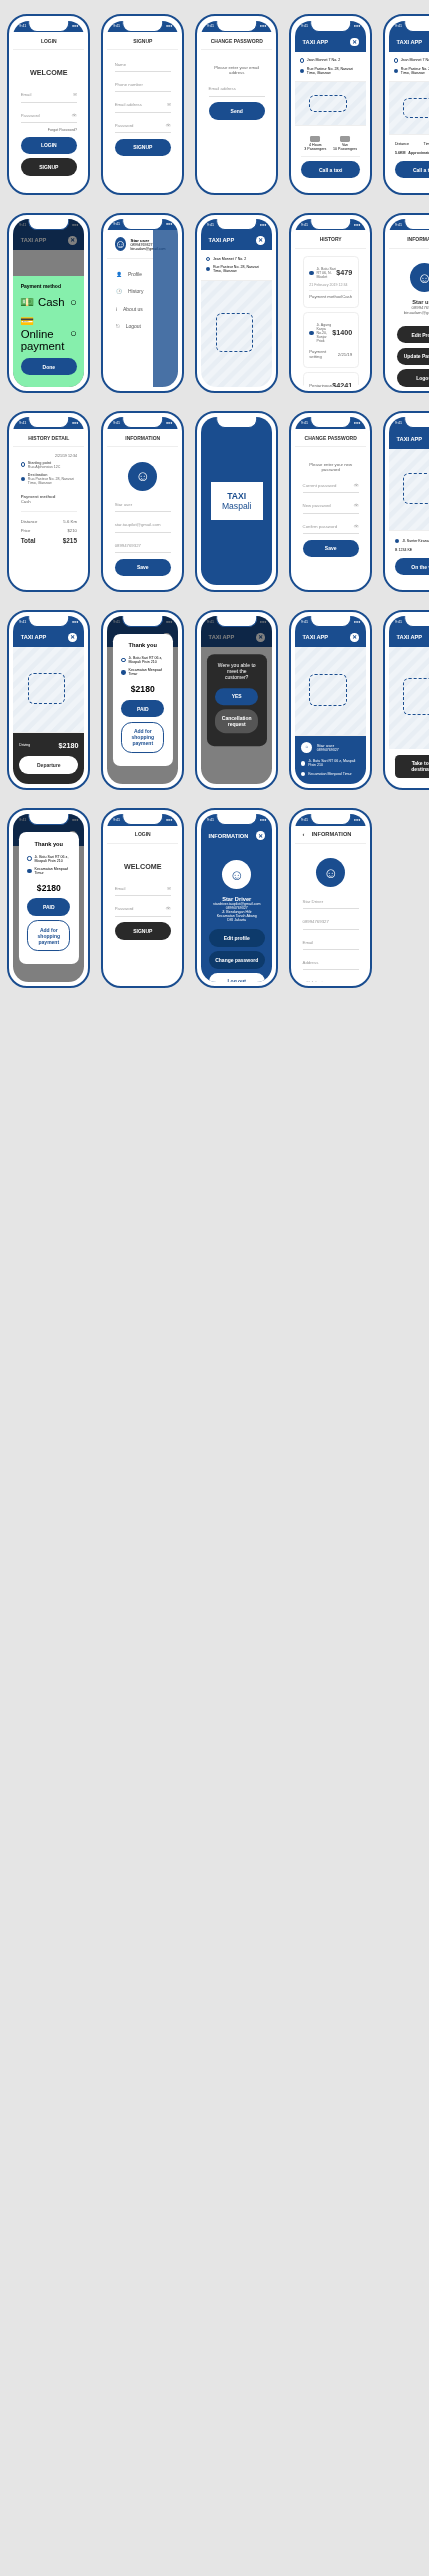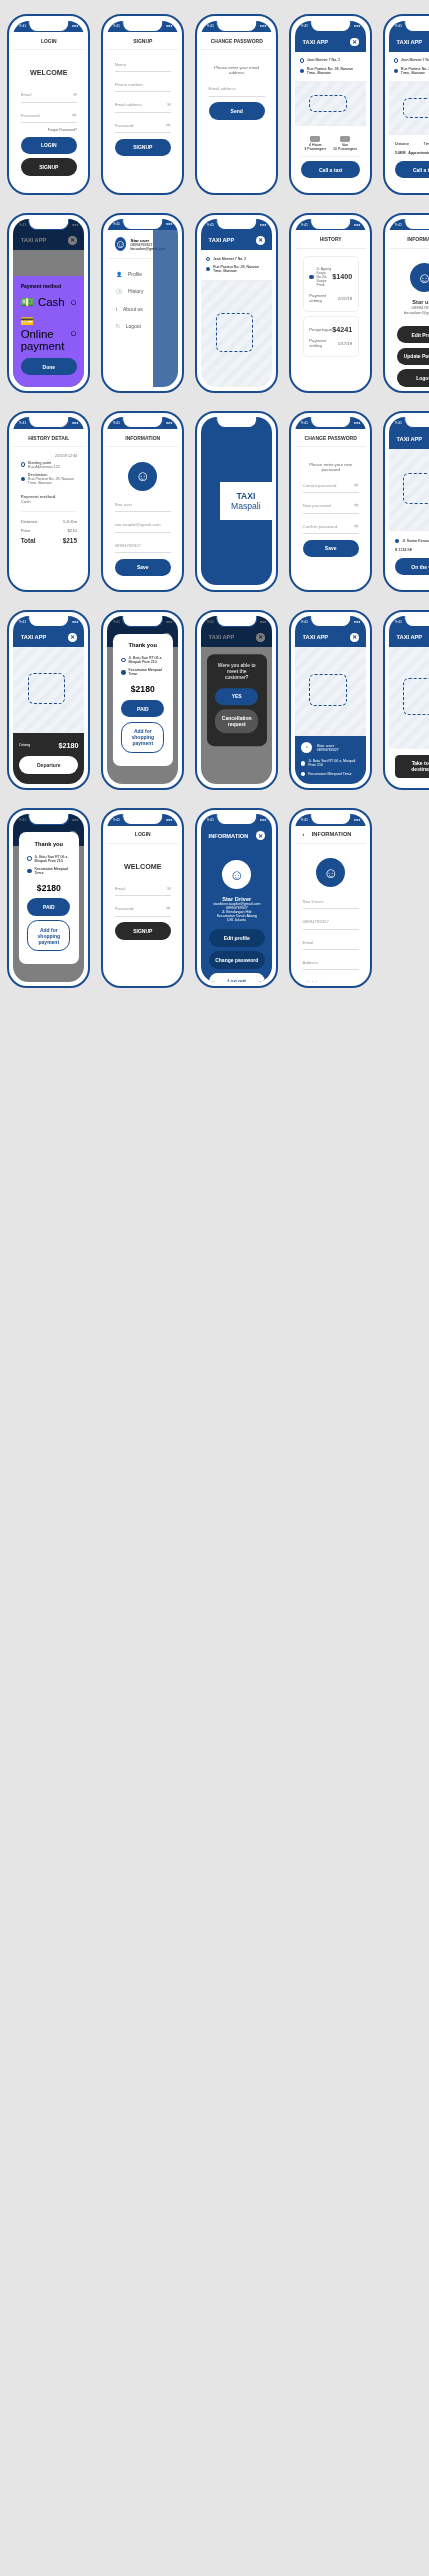--- a/index.html
+++ b/index.html
@@ -24,21 +24,21 @@
 .map::after{content:'';position:absolute;top:30%;left:20%;width:50%;height:35%;border:1.4px dashed #1a4d8f;border-radius:5.7px}
 .panel{background:#fff;padding:5.7px;font-size:3.6px;border-top:0.7px solid #eee}
 .panel-dark{background:#2a2a2a;color:#fff}
 .loc{display:flex;align-items:center;gap:2.9px;padding:2.1px 0;font-size:3.6px}
 .dot{width:4.3px;height:4.3px;border-radius:50%;background:#1a4d8f;flex-shrink:0}
 .dot-o{border:0.7px solid #1a4d8f;background:#fff}
 .card{background:#fff;border:0.7px solid #eee;border-radius:4.3px;padding:5.7px;margin-bottom:4.3px}
 .row{display:flex;justify-content:space-between;align-items:center;padding:2.1px 0}
 .price{font-size:7.2px;font-weight:bold;color:#333}
 .avatar{width:29px;height:29px;border-radius:50%;background:#1a4d8f;margin:7.2px auto;display:flex;align-items:center;justify-content:center;color:#fff;font-size:14.3px}
-.splash{background:#1a4d8f;display:flex;align-items:center;justify-content:flex-end;height:100%}
+.splash{background:#1a4d8f;display:flex;align-items:center;justify-content:center;height:100%}
 .logo{background:#fff;color:#1a4d8f;padding:8.6px 11.4px;font-size:8.6px;font-weight:bold;text-align:center;line-height:1.2}
 .vtype{display:flex;justify-content:space-around;padding:4.3px 0;border-bottom:0.7px solid #eee}
 .vt{text-align:center;font-size:3.6px}
 .vt-ic{width:10px;height:5.7px;background:#999;border-radius:1.4px;margin:0 auto 1.4px}
 .modal{position:absolute;top:50%;left:50%;transform:translate(-50%,-50%);background:#fff;border-radius:7.2px;padding:8.6px;width:85%;z-index:5}
 .overlay{position:absolute;inset:0;background:rgba(0,0,0,0.5)}
 .menu-list{padding:5.7px}
 .menu-item{display:flex;align-items:center;gap:5.7px;padding:5.7px 2.9px;font-size:5px;color:#555}
 .whead{background:#fff;padding:5.7px;text-align:center;font-size:5px;font-weight:bold;color:#333;border-bottom:0.7px solid #eee}
 </style>
@@ -189,21 +189,21 @@
       <div class="screen">
 <div class="status">
           <span>9:41</span>
           <span>●●●</span>
         </div>
 <div class="header">
           <span>TAXI APP</span>
           <span class="menu-ic">✕</span>
         </div>
 <div class="overlay"></div>
-<div style="position:absolute;bottom:0;left:0;right:0;background:#8b5cf6;padding:7.2px;z-index:5">
+<div style="position:absolute;bottom:0;left:0;right:0;background:#86efac;padding:7.2px;z-index:5">
 <div style="font-size:5px;font-weight:bold;margin-bottom:4.3px">Payment method</div>
 <div class="row">
             <span>💵 <span>Cash</span></span>
             <span>○</span>
           </div>
 <div class="row">
             <span>💳 <span>Online payment</span></span>
             <span>○</span>
           </div>
 <div class="btn btn-primary">Done</div>
@@ -264,20 +264,34 @@
     </div>
 
 <div class="phone">
       <div class="screen">
 <div class="status">
           <span>9:41</span>
           <span>●●●</span>
         </div>
 <div class="whead">HISTORY</div>
 <div class="content">
+<div class="card">
+<div class="row">
+              <div class="loc">
+                <span class="dot"></span>
+                <span>Ji. Batu Sari RT 06, N. Maskrt</span>
+              </div>
+              <span class="price">$479</span>
+            </div>
+<div style="font-size:3.6px;color:#999">21 February 2019 12:34</div>
+<div class="row" style="border-top:0.7px solid #eee;margin-top:2.9px;padding-top:2.9px">
+              <span>Payment method</span>
+              <span>Cash</span>
+            </div>
+</div>
 <div class="card">
 <div class="row">
               <div class="loc">
                 <span class="dot"></span>
                 <span>Ji. Agung Karya No.20, Sunjar Priok</span>
               </div>
               <span class="price">$1400</span>
             </div>
 <div class="row">
               <span>Payment setting</span>

